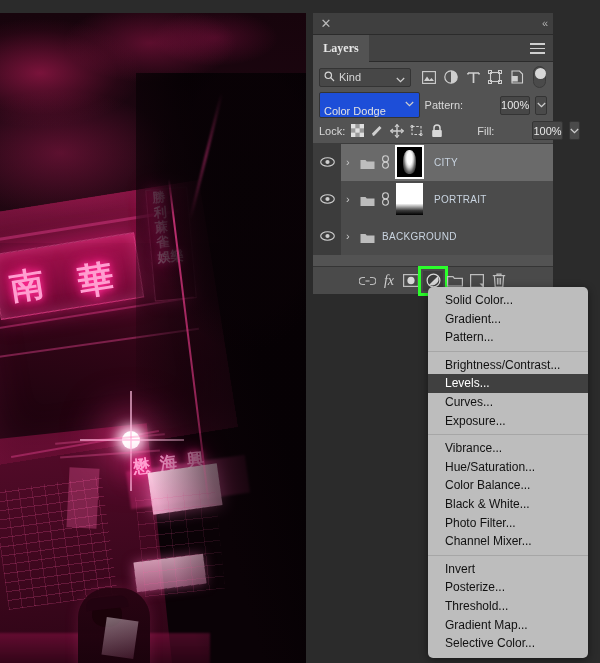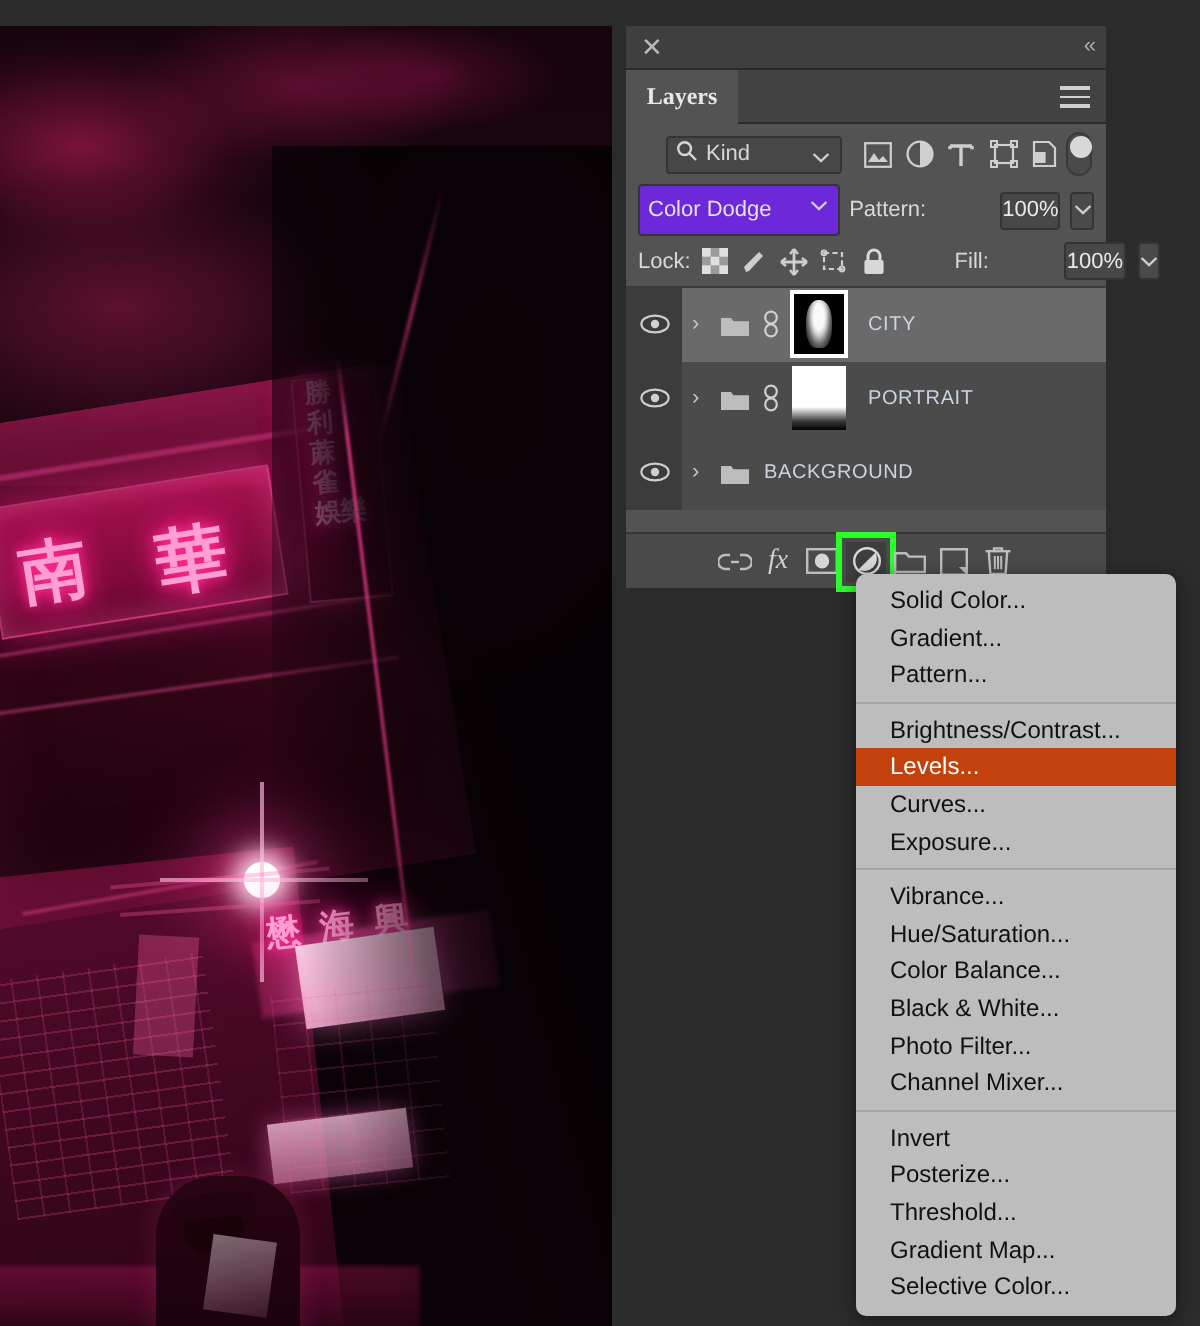--- a/index.html
+++ b/index.html
@@ -180,21 +180,21 @@
   }
   .menu-burger {
     position:absolute; right:8px; top:8px; width:15px; height:11px; cursor:pointer;
   }
   .menu-burger i {
     display:block; height:1.6px; background:#cfcfcf; margin-bottom:3px;
   }
 
   .filter-row {
     position:relative; height:30px; background:#535353; display:flex;
-    align-items:center; padding:0 20px; gap:0;text-align:right;
+    align-items:center; padding:0 6px; gap:0;text-align:right;
   }
   .kind-select {
     width:92px; height:19px; background:#474747; border:1px solid #343434;
     border-radius:2px; display:flex; align-items:center; padding:0 4px;
     color:#d6d6d6; font-size:11px; cursor:pointer; position:relative;
   }
   .kind-select .mag { margin-right:4px; display:inline-block; }
   .kind-select .cv { position:absolute; right:5px; top:4px; }
   .ficon {
     width:22px; height:20px; display:flex; align-items:center; justify-content:center;
@@ -207,23 +207,23 @@
   .toggle-pill span {
     position:absolute; left:1px; top:1px; width:11px; height:11px;
     border-radius:50%; background:#d8d8d8;
   }
 
   .blend-row {
     position:relative; height:26px; background:#535353;
     display:flex; align-items:center; padding:0 6px; gap:5px;
   }
   .blend-select {
-    width:140px; height:19px; background:#6d28d9; border:1px solid #343434;
+    width:140px; height:19px; background:#1d4ed8; border:1px solid #343434;
     border-radius:2px; color:#e2e2e2; font-size:11px; display:flex;
-    align-items:center; padding:12px 4px; position:relative; cursor:pointer;
+    align-items:flex-start; padding:12px 4px; position:relative; cursor:pointer;
   }
   .blend-select .cv { position:absolute; right:5px; top:4px; }
   .lbl { color:#d8d8d8; font-size:11px; }
   .numbox {
     width:38px; height:19px; background:#474747; border:1px solid #343434;
     border-radius:2px; color:#e8e8e8; font-size:11px;
     display:flex; align-items:center; justify-content:center; cursor:text;margin-left:32px;
   }
   .chev-btn {
     width:16px; height:19px; background:#4a4a4a; border:1px solid #343434;
@@ -297,21 +297,21 @@
     position:absolute; left:428px; top:287px; width:160px;
     background:#bdbdbd; border-radius:5px;
     box-shadow: 0 2px 9px rgba(0,0,0,.45);
     padding:4px 0 5px 0; overflow:hidden;
   }
   .mi {
     height:18.6px; line-height:18.6px; padding-left:17px;
     font-size:12px; color:#111; cursor:pointer; white-space:nowrap;
     font-family:"Liberation Sans", sans-serif;
   }
-  .mi.sel { background:#c2410c; color:#fff; }
+  .mi.sel { background:#404040; color:#fff; }
   .msep { height:1px; background:#a6a6a6; margin:4px 0 4px 0; }
 </style>
 </head>
 <body>
 
 <div id="root">
 
   <div class="canvas-area">
     <div class="neon-img">
       <div class="sky"></div>

